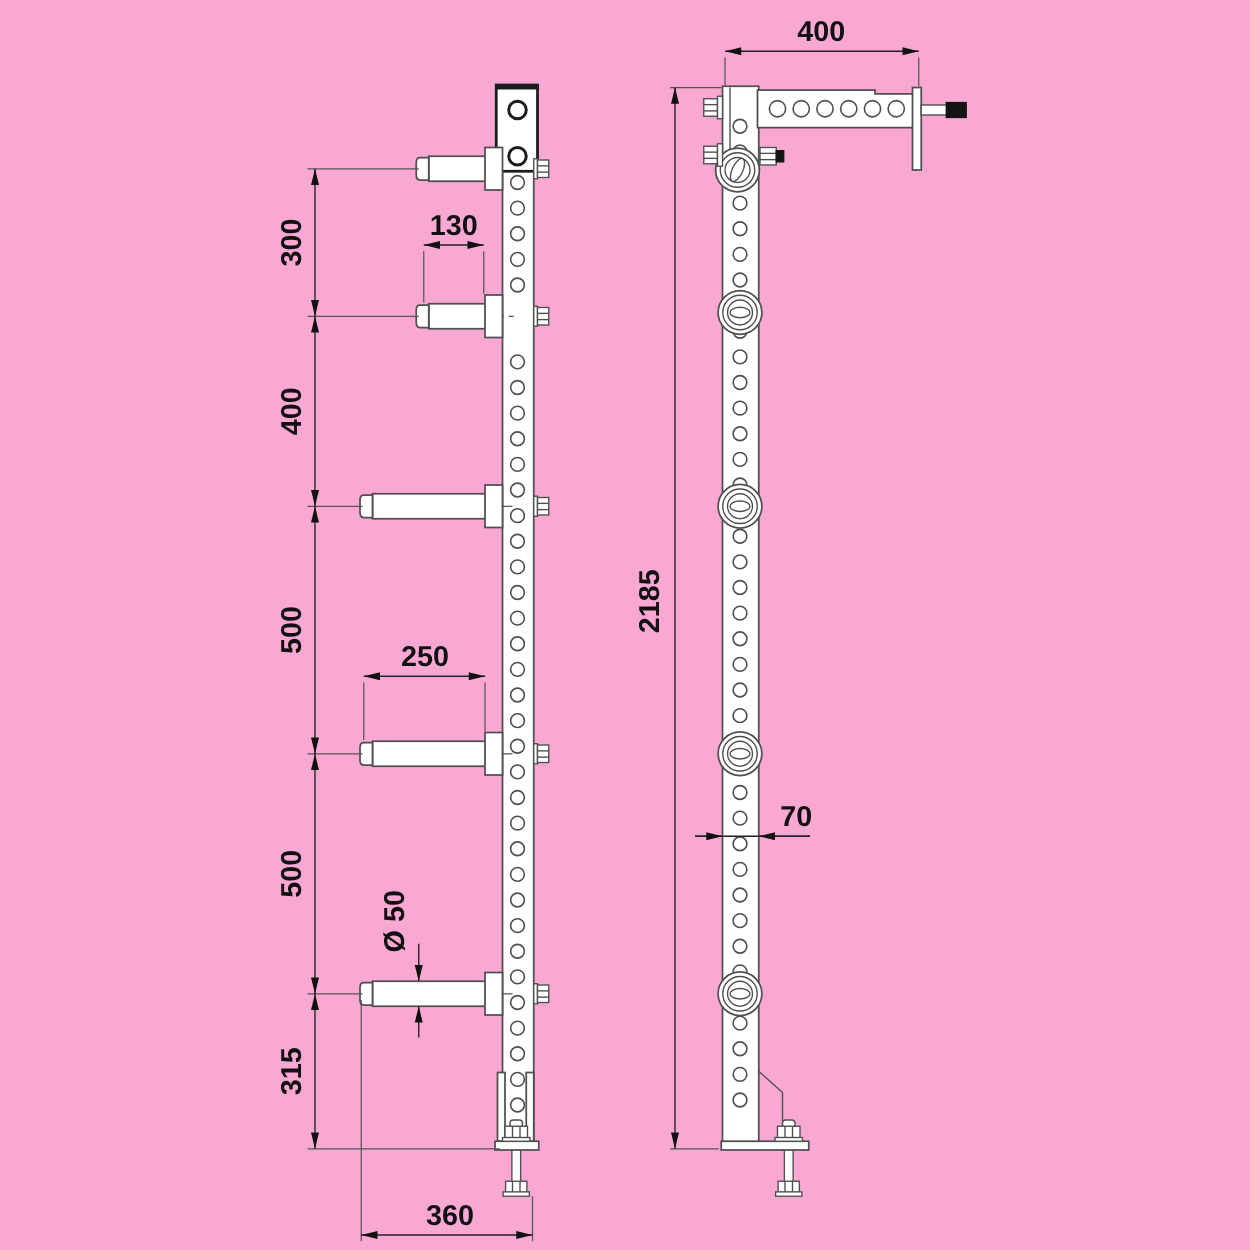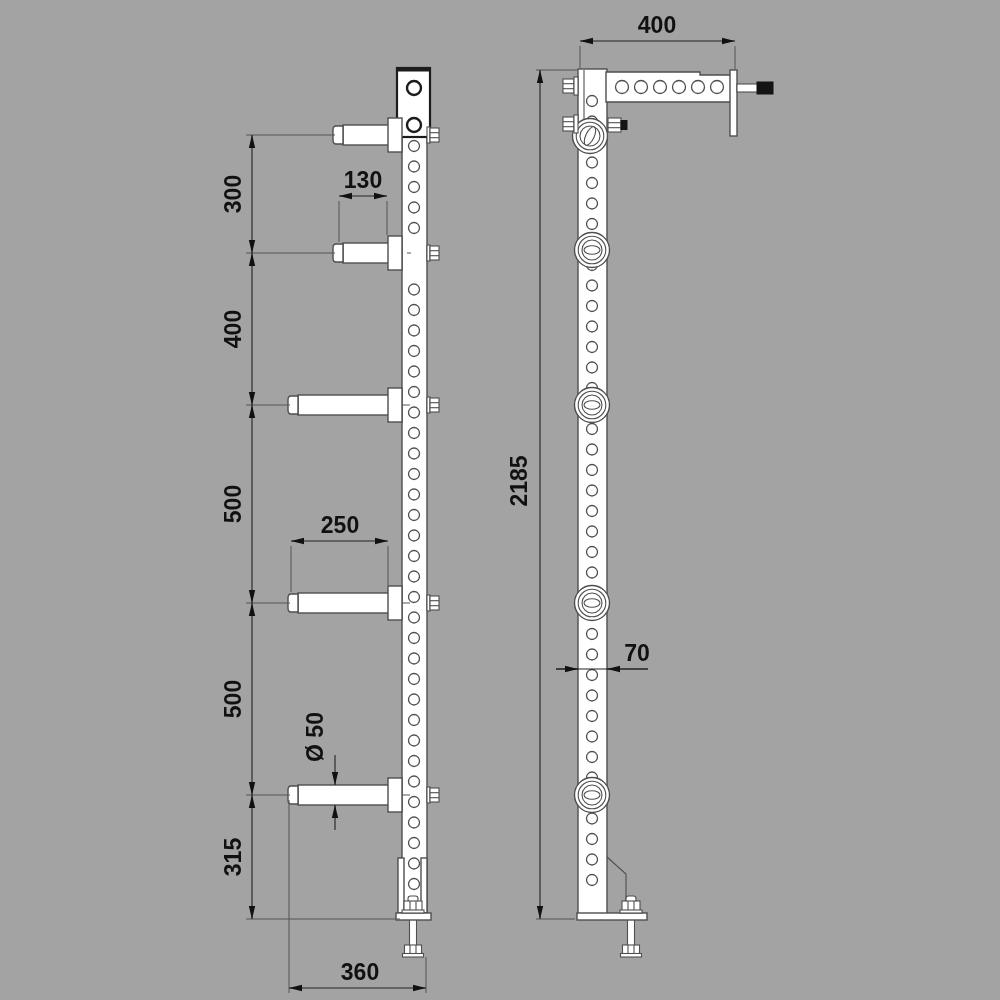--- a/index.html
+++ b/index.html
@@ -1,16 +1,16 @@
 <!DOCTYPE html>
 <html><head>
 <meta charset="utf-8">
 <style>
   html,body{margin:0;padding:0;background:#ffffff;}
-  .canvas{width:1000px;height:1000px;background:#a3a3a3;position:relative;overflow:hidden;}
+  .canvas{width:1000px;height:1000px;background:#f9a8d4;position:relative;overflow:hidden;}
   svg{display:block;}
   .part{fill:#fff;stroke:#4f4f4f;stroke-width:1.4;stroke-linejoin:miter;}
   .part-bold{fill:#fff;stroke:#1c1c1c;stroke-width:2.2;}
   .hole{fill:#fff;stroke:#4f4f4f;stroke-width:1.3;}
   .hole-bold{fill:#fff;stroke:#1c1c1c;stroke-width:2.4;}
   .detail{fill:#fff;stroke:#4f4f4f;stroke-width:1.1;}
   .dline{stroke:#4f4f4f;stroke-width:1.1;fill:none;}
   .thickline{stroke:#1c1c1c;stroke-width:4;fill:none;}
   .dim{stroke:#222;stroke-width:1.1;fill:none;}
   .ext{stroke:#555;stroke-width:1;fill:none;}

